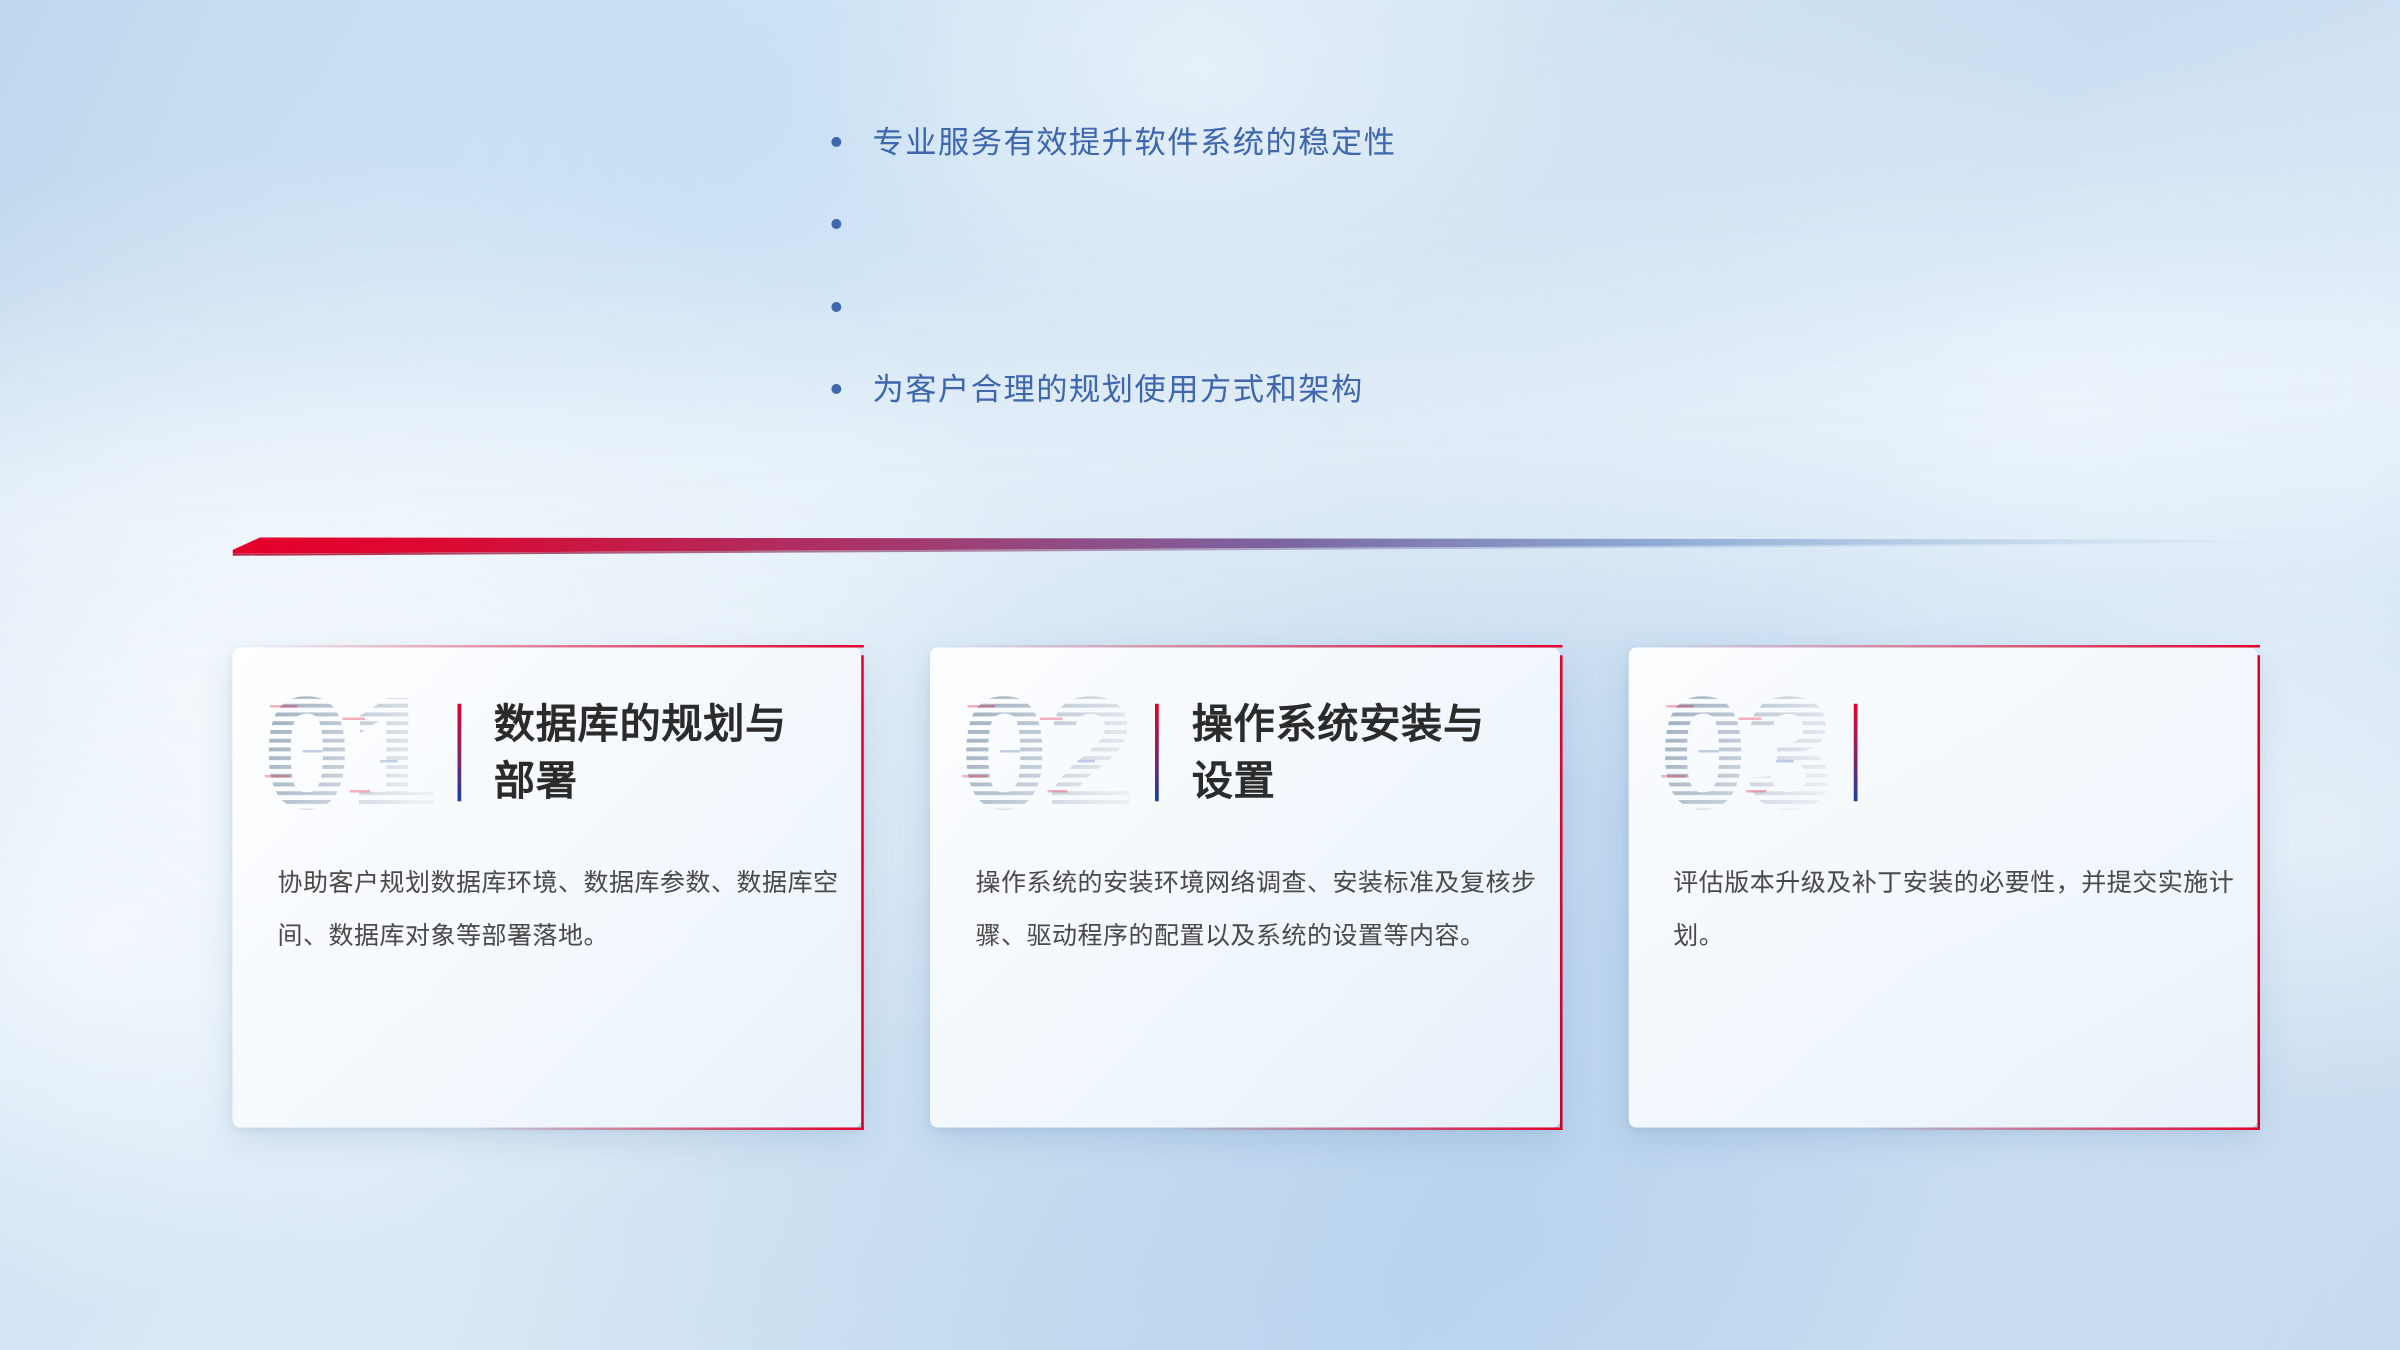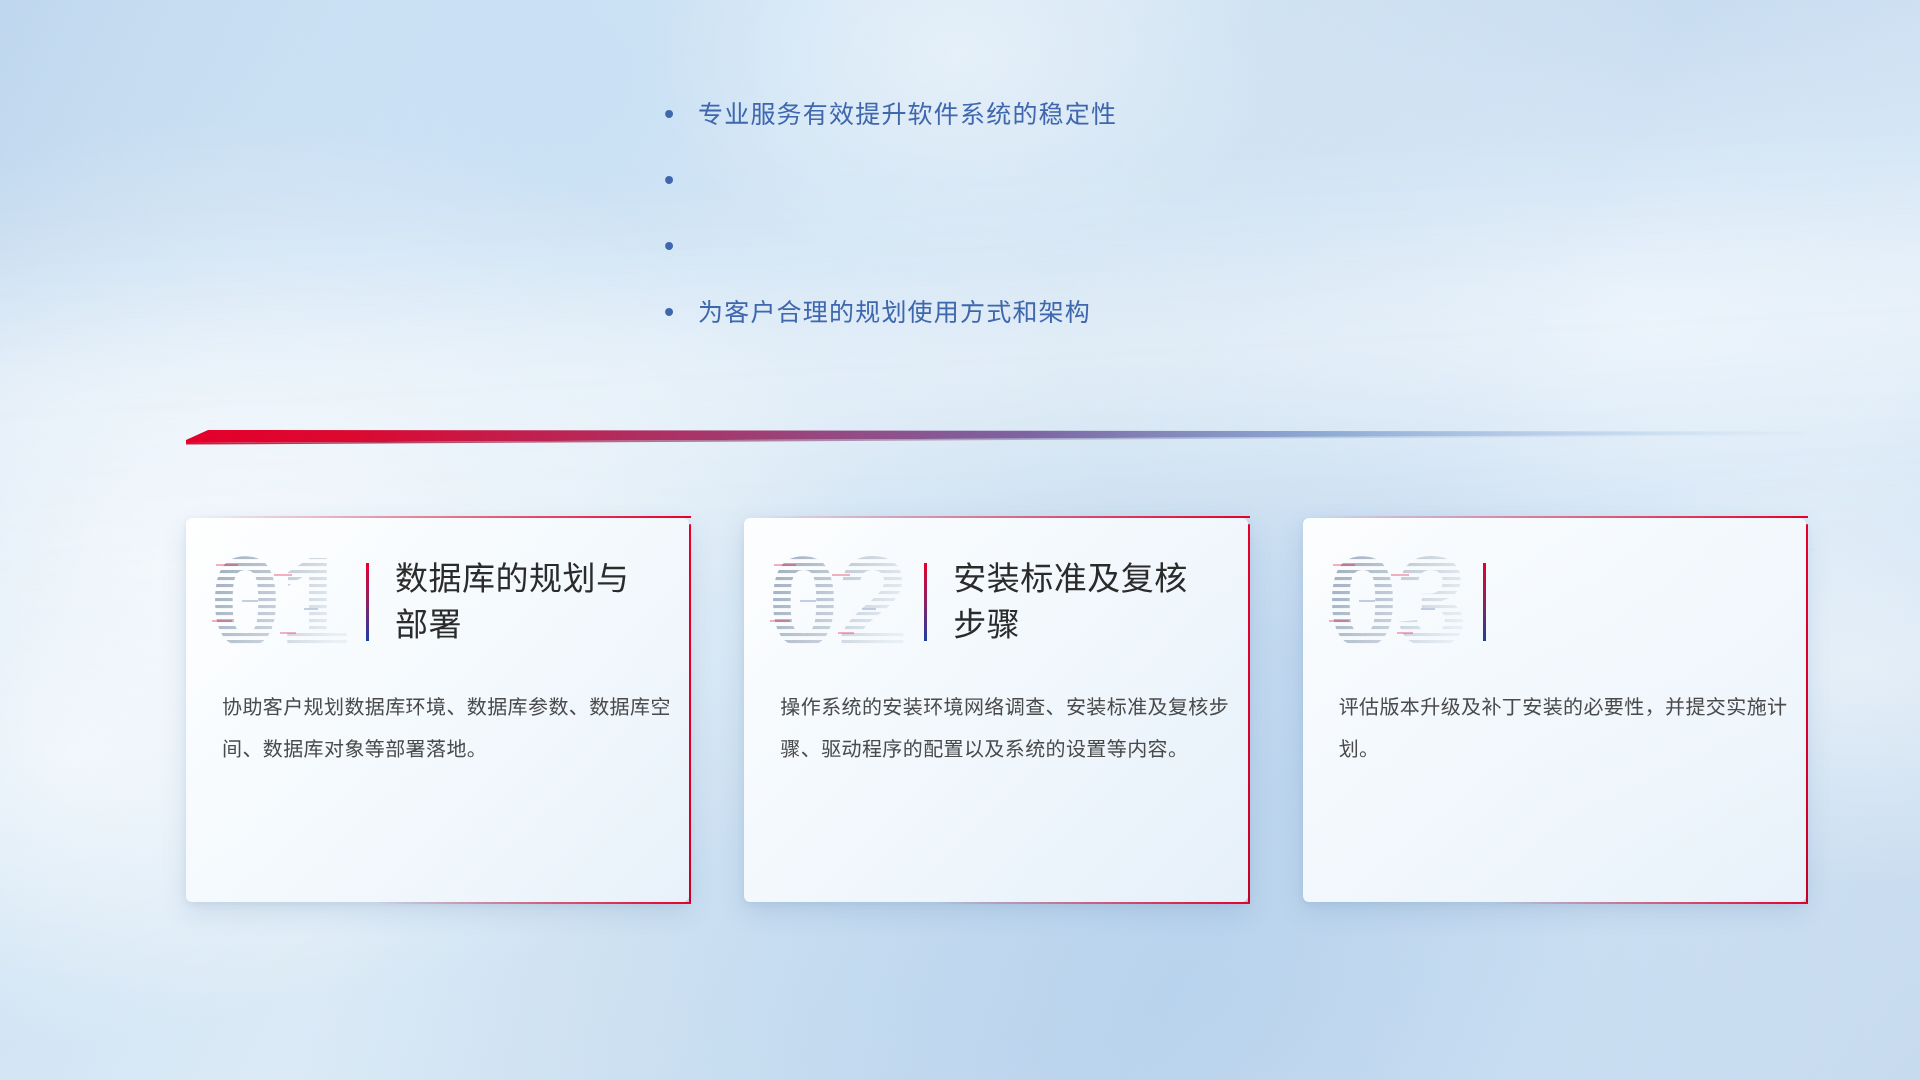--- a/index.html
+++ b/index.html
@@ -159,21 +159,21 @@
     height: 78px;
     margin-right: 26px;
     background: linear-gradient(180deg, #e4002b 0%, #8f2060 48%, #1a3fa0 100%);
   }
   .card-title {
     flex: 1 1 auto;
     font-size: 33px;
     line-height: 46px;
     color: #2b2b2b;
     letter-spacing: 0.5px;
-    font-weight: 400;
+    font-weight: 700;
     text-align: left;
   }
   .card-body {
     padding: 0 16px 0 36px;
     font-size: 20px;
     line-height: 42px;
     color: #4a4a4a;
     letter-spacing: 0.4px;
   }
 </style>
@@ -295,21 +295,21 @@
               <rect x="8" y="22" width="22" height="2" fill="#e4002b"></rect>
               <rect x="66" y="32" width="18" height="2" fill="#e4002b"></rect>
               <rect x="4" y="78" width="20" height="2" fill="#e4002b"></rect>
               <rect x="72" y="90" width="16" height="2" fill="#e4002b"></rect>
               <rect x="34" y="58" width="16" height="2" fill="#3f67ad"></rect>
               <rect x="96" y="66" width="14" height="2" fill="#3f67ad"></rect>
             </g>
           </svg>
         </div>
         <div class="card-bar"></div>
-        <div class="card-title">安装标准及复核步骤</div>
+        <div class="card-title">操作系统安装与设置</div>
       </div>
       <div class="card-body">操作系统的安装环境网络调查、安装标准及复核步骤、驱动程序的配置以及系统的设置等内容。</div>
     </div>
 
     <div class="card">
       <div class="card-accent-top"></div>
       <div class="card-accent-right"></div>
       <div class="card-accent-bottom"></div>
       <div class="card-head">
         <div class="card-num">

